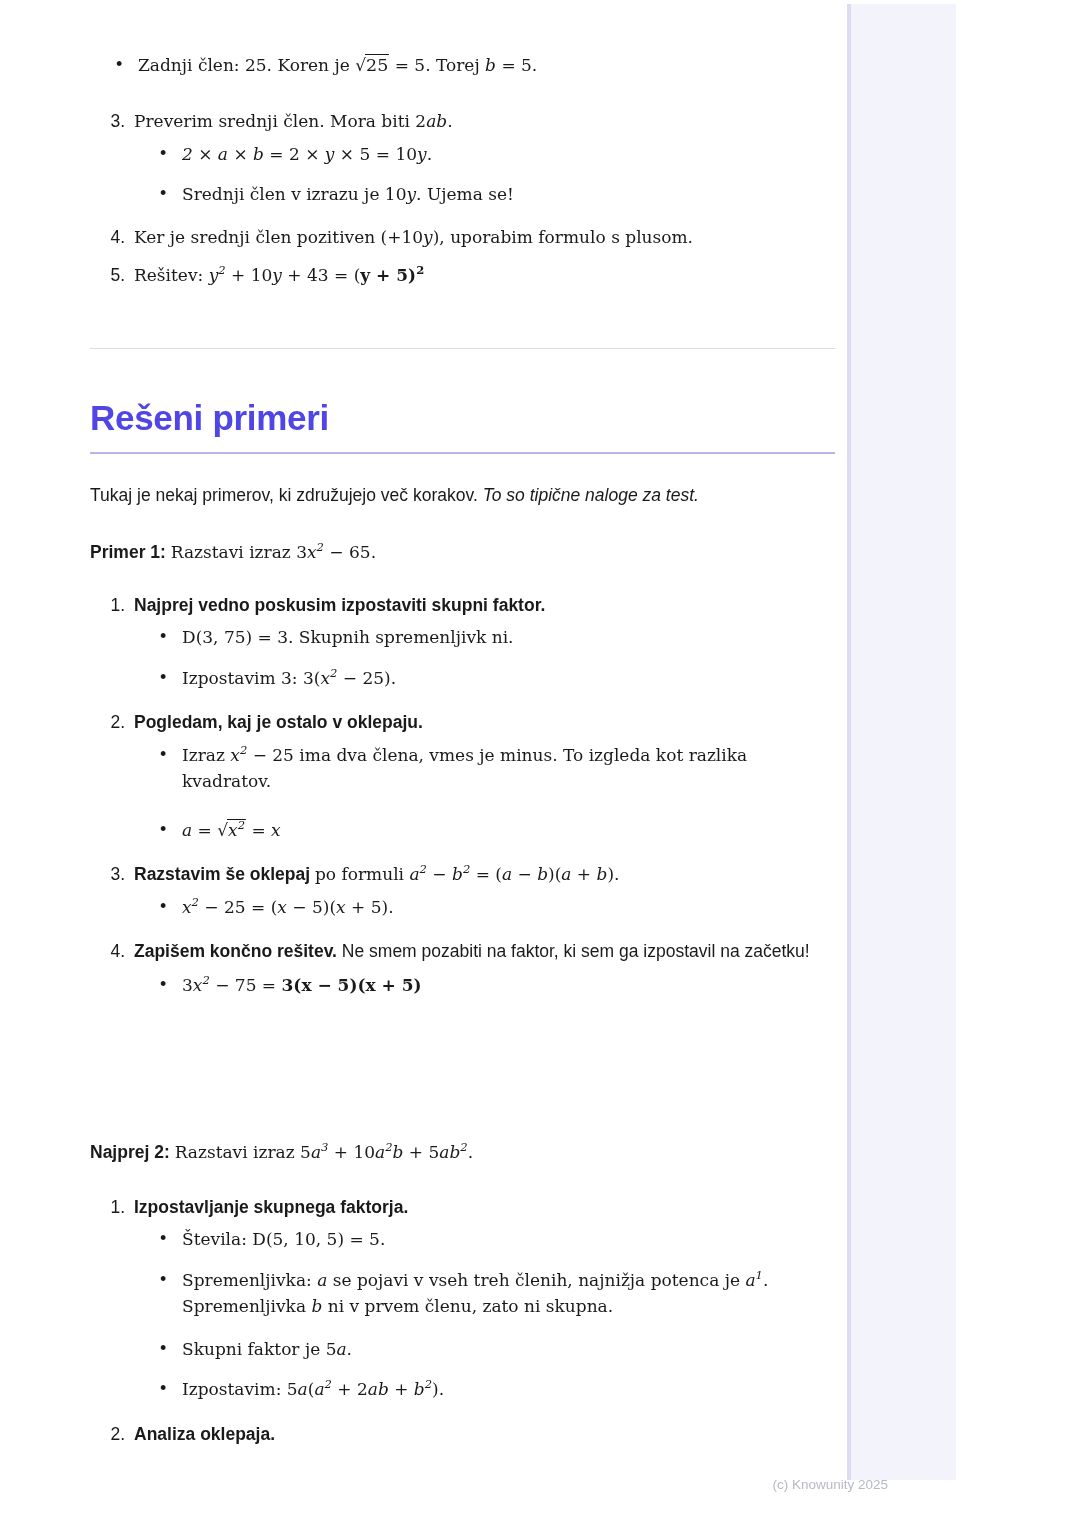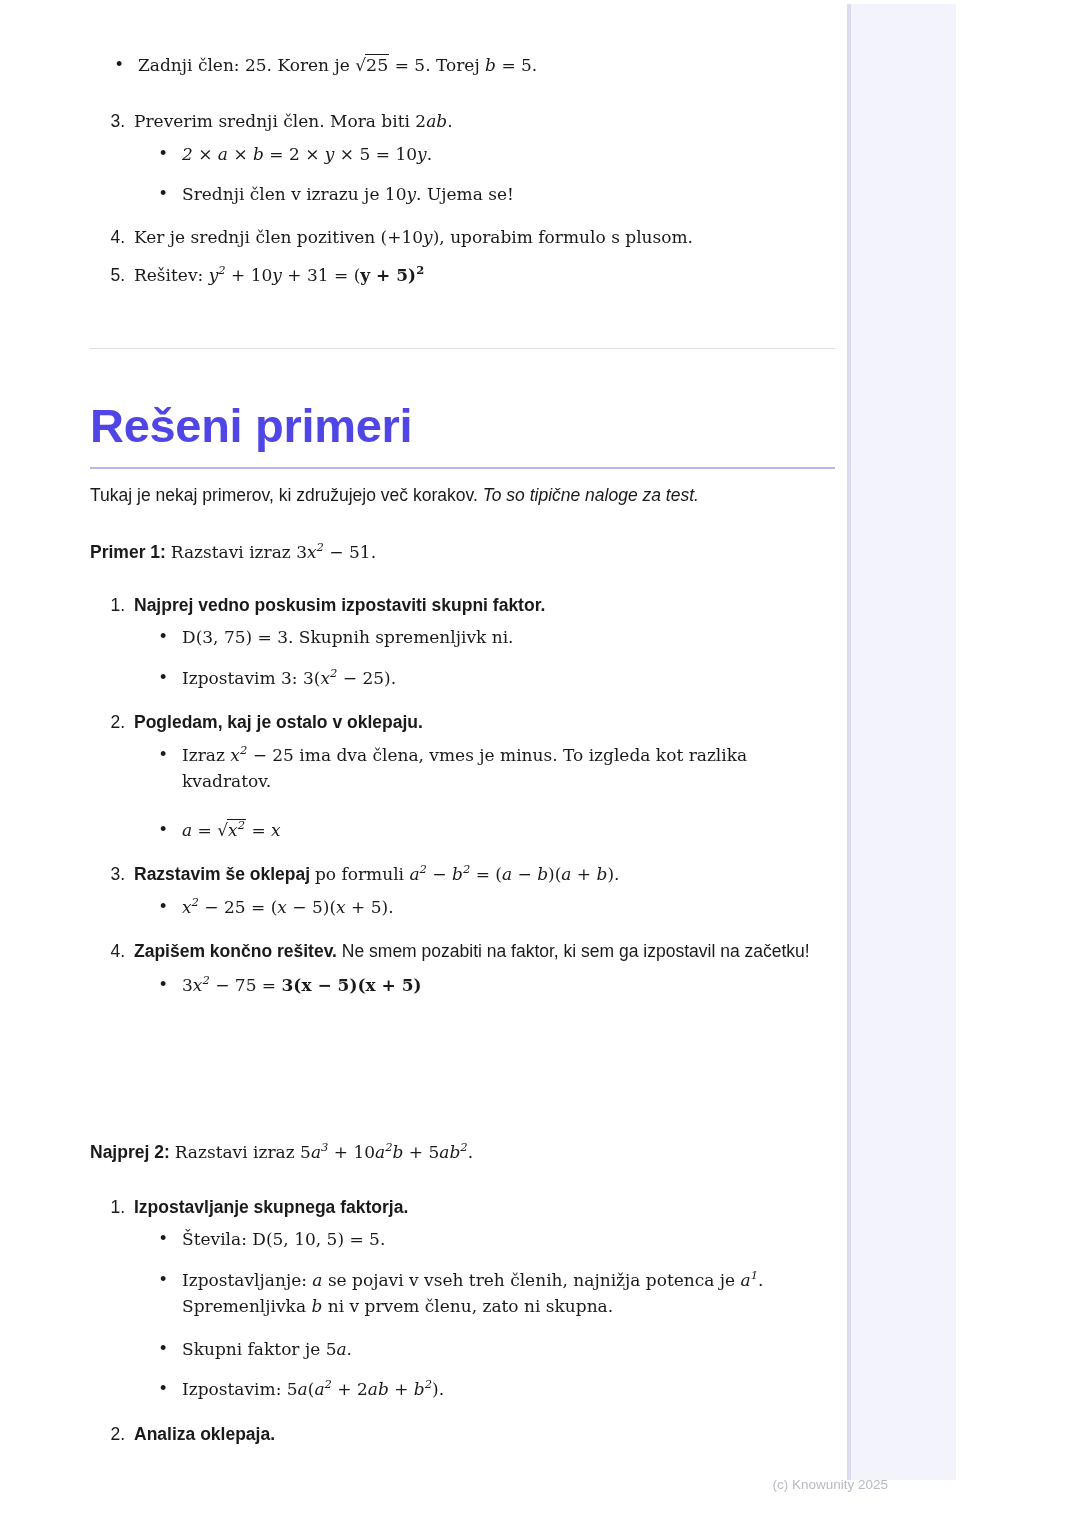--- a/index.html
+++ b/index.html
@@ -107,21 +107,21 @@
   
   .hr-top {
     position: absolute;
     left: 90px;
     top: 344px;
     width: 745px;
     height: 1px;
     background: #dddddd;
   }
   h2.section {
-    font-size: 47px;
+    font-size: 35px;
     font-weight: bold;
     color: #4f46e5;
     margin: 0;
     letter-spacing: -0.3px;
   }
   .heading-underline {
     width: 745px;
     height: 2px;
     background: #b9b6e8;
     margin-top: 14px;
@@ -163,21 +163,21 @@
           </li>
           <li>
             <span class="mathup">Srednji člen v izrazu je 10</span><span class="math">y</span><span class="mathup">. Ujema se!</span>
           </li>
         </ul>
       </li>
       <li style="margin-top:16px;">
         <span class="mathup">Ker je srednji člen pozitiven (+10</span><span class="math">y</span><span class="mathup">), uporabim formulo s plusom.</span>
       </li>
       <li>
-        <span class="mathup">Rešitev: </span><span class="math">y<sup>2</sup></span><span class="mathup"> + 10</span><span class="math">y</span><span class="mathup"> + 31 = (</span><span class="mathb">y</span><span class="mathup" style="font-weight:bold;"> + </span><span class="mathb">5)<sup>2</sup></span>
+        <span class="mathup">Rešitev: </span><span class="math">y<sup>2</sup></span><span class="mathup"> + 10</span><span class="math">y</span><span class="mathup"> + 43 = (</span><span class="mathb">y</span><span class="mathup" style="font-weight:bold;"> + </span><span class="mathb">5)<sup>2</sup></span>
       </li>
     </ol>
   </div>
 
   <div class="hr-top"></div>
 
   <div class="block" style="top:394px;">
     <h2 class="section">Rešeni primeri</h2>
     <div class="heading-underline"></div>
   </div>
@@ -185,21 +185,21 @@
   <div class="block" style="top:478px;">
     <p class="para">
       <span>Tukaj je nekaj primerov, ki združujejo več korakov.</span>
       <span class="it">To so tipične naloge za test.</span>
     </p>
   </div>
 
   <div class="block" style="top:535px;">
     <p class="para">
       <span class="b">Primer 1:</span>
-      <span class="mathup"> Razstavi izraz 3</span><span class="math">x<sup>2</sup></span><span class="mathup"> − 51.</span>
+      <span class="mathup"> Razstavi izraz 3</span><span class="math">x<sup>2</sup></span><span class="mathup"> − 65.</span>
     </p>
   </div>
 
   <div class="block" style="top:588px;">
     <ol class="num">
       <li>
         <span class="b">Najprej vedno poskusim izpostaviti skupni faktor.</span>
         <ul class="bul">
           <li>
             <span class="mathup">D(3, 75) = 3. Skupnih spremenljivk ni.</span>
@@ -250,21 +250,21 @@
 
   <div class="block" style="top:1190px;">
     <ol class="num">
       <li>
         <span class="b">Izpostavljanje skupnega faktorja.</span>
         <ul class="bul">
           <li>
             <span class="mathup">Števila: D(5, 10, 5) = 5.</span>
           </li>
           <li style="margin-bottom:16px;">
-            <span class="mathup">Izpostavljanje: </span><span class="math">a</span><span class="mathup"> se pojavi v vseh treh členih, najnižja potenca je </span><span class="math">a<sup>1</sup></span><span class="mathup">. Spremenljivka </span><span class="math">b</span><span class="mathup"> ni v prvem členu, zato ni skupna.</span>
+            <span class="mathup">Spremenljivka: </span><span class="math">a</span><span class="mathup"> se pojavi v vseh treh členih, najnižja potenca je </span><span class="math">a<sup>1</sup></span><span class="mathup">. Spremenljivka </span><span class="math">b</span><span class="mathup"> ni v prvem členu, zato ni skupna.</span>
           </li>
           <li>
             <span class="mathup">Skupni faktor je 5</span><span class="math">a</span><span class="mathup">.</span>
           </li>
           <li>
             <span class="mathup">Izpostavim: 5</span><span class="math">a</span><span class="mathup">(</span><span class="math">a<sup>2</sup></span><span class="mathup"> + 2</span><span class="math">ab</span><span class="mathup"> + </span><span class="math">b<sup>2</sup></span><span class="mathup">).</span>
           </li>
         </ul>
       </li>
       <li style="margin-top:18px;">

